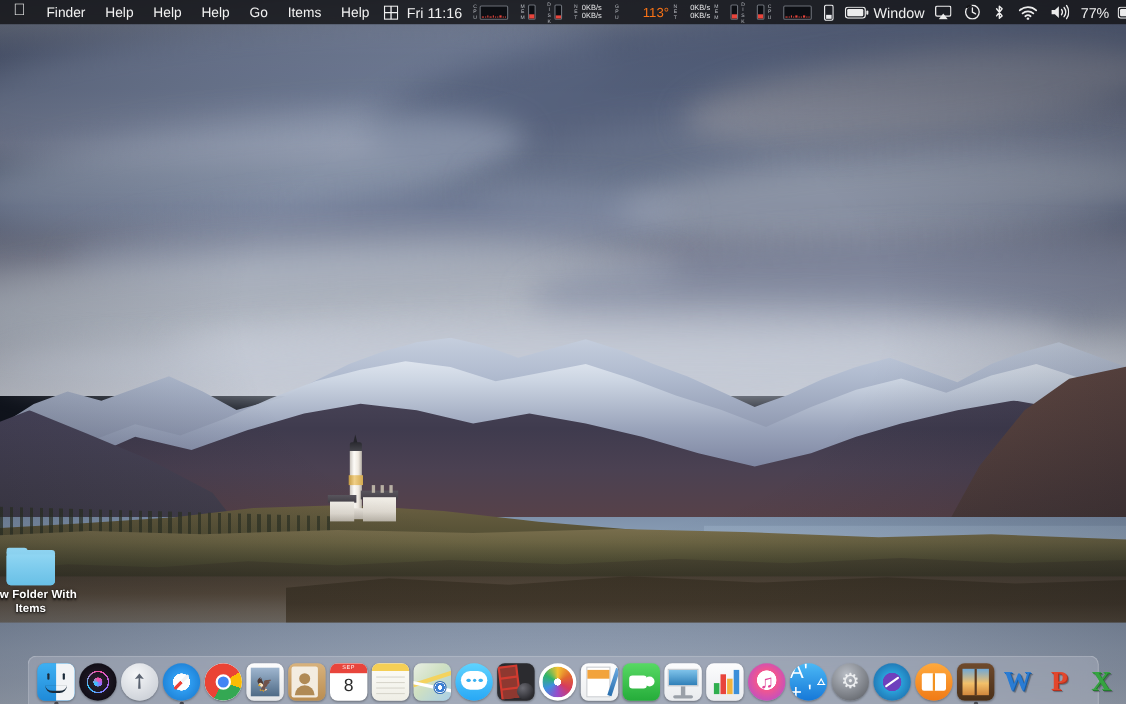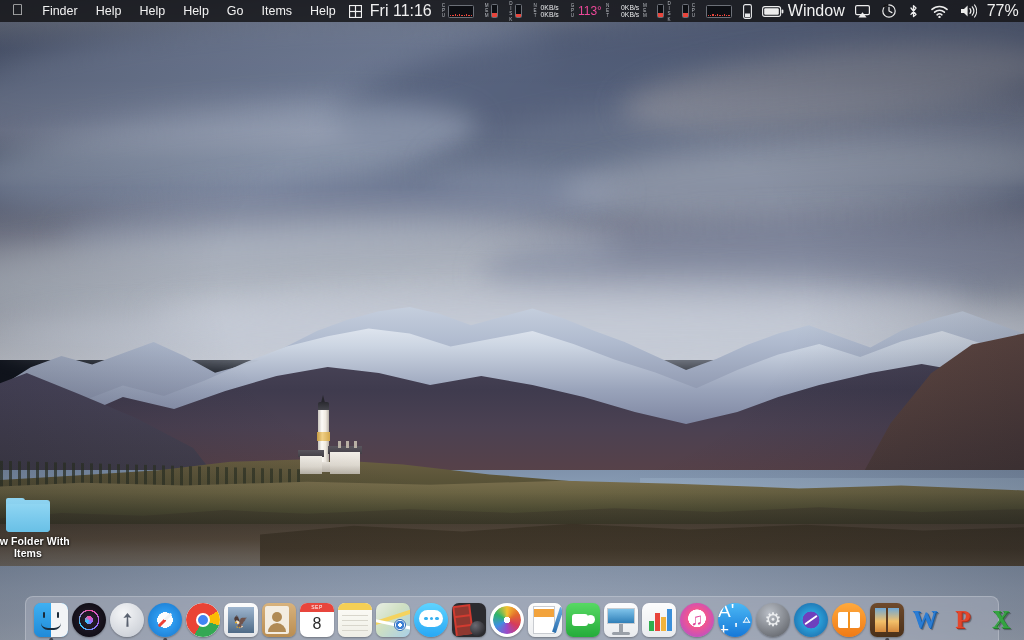--- a/index.html
+++ b/index.html
@@ -190,21 +190,21 @@
     color:#f2f2f2;
   }
   .mb-item.apple { padding:0 10px 0 12px; font-size:15px; line-height:20px; }
   .mb-item.bold { font-weight:normal;text-align:right; }
 
   .mb-right {
     margin-left:auto; display:flex; align-items:center; height:100%;
     gap:0px;
   }
   .mb-stat { display:flex; align-items:center; height:100%; padding:0 4px; }
-  .mb-stat-text { font-size:16px; color:#f0f0f0; white-space:nowrap; }
+  .mb-stat-text { font-size:13px; color:#f0f0f0; white-space:nowrap; }
 
   
   .vlabel {
     font-size:4.6px; line-height:5.2px; letter-spacing:.2px;
     color:#b9bcc2; writing-mode:vertical-rl; text-orientation:upright;
     transform:scale(1,1); height:16px; display:flex; align-items:center;
     justify-content:center; font-family:"Liberation Sans", sans-serif;
     margin:0 1px;
   }
   .cpu-graph {
@@ -228,21 +228,21 @@
   }
   .vbar span {
     position:absolute; left:0; right:0; bottom:0; background:#e8453c;
   }
 
   .dual-text {
     font-size:6.8px; line-height:7.4px; color:#e9eaec;
     text-align:right; font-family:"Liberation Sans", sans-serif;
     margin:0 2px;
   }
-  .temp-text { font-size:12px; color:#ec4899; padding:0 2px; }
+  .temp-text { font-size:12px; color:#f97316; padding:0 2px;margin-left:18px; }
 
   .mb-icon { display:flex; align-items:center; justify-content:center; padding:0 6px; height:100%; }
   .mb-icon svg { display:block; }
 
   
   #desktop-folder {
     position:absolute; left:-14px; top:498px; width:84px; z-index:20;
     text-align:center;
   }
   .folder-img {

